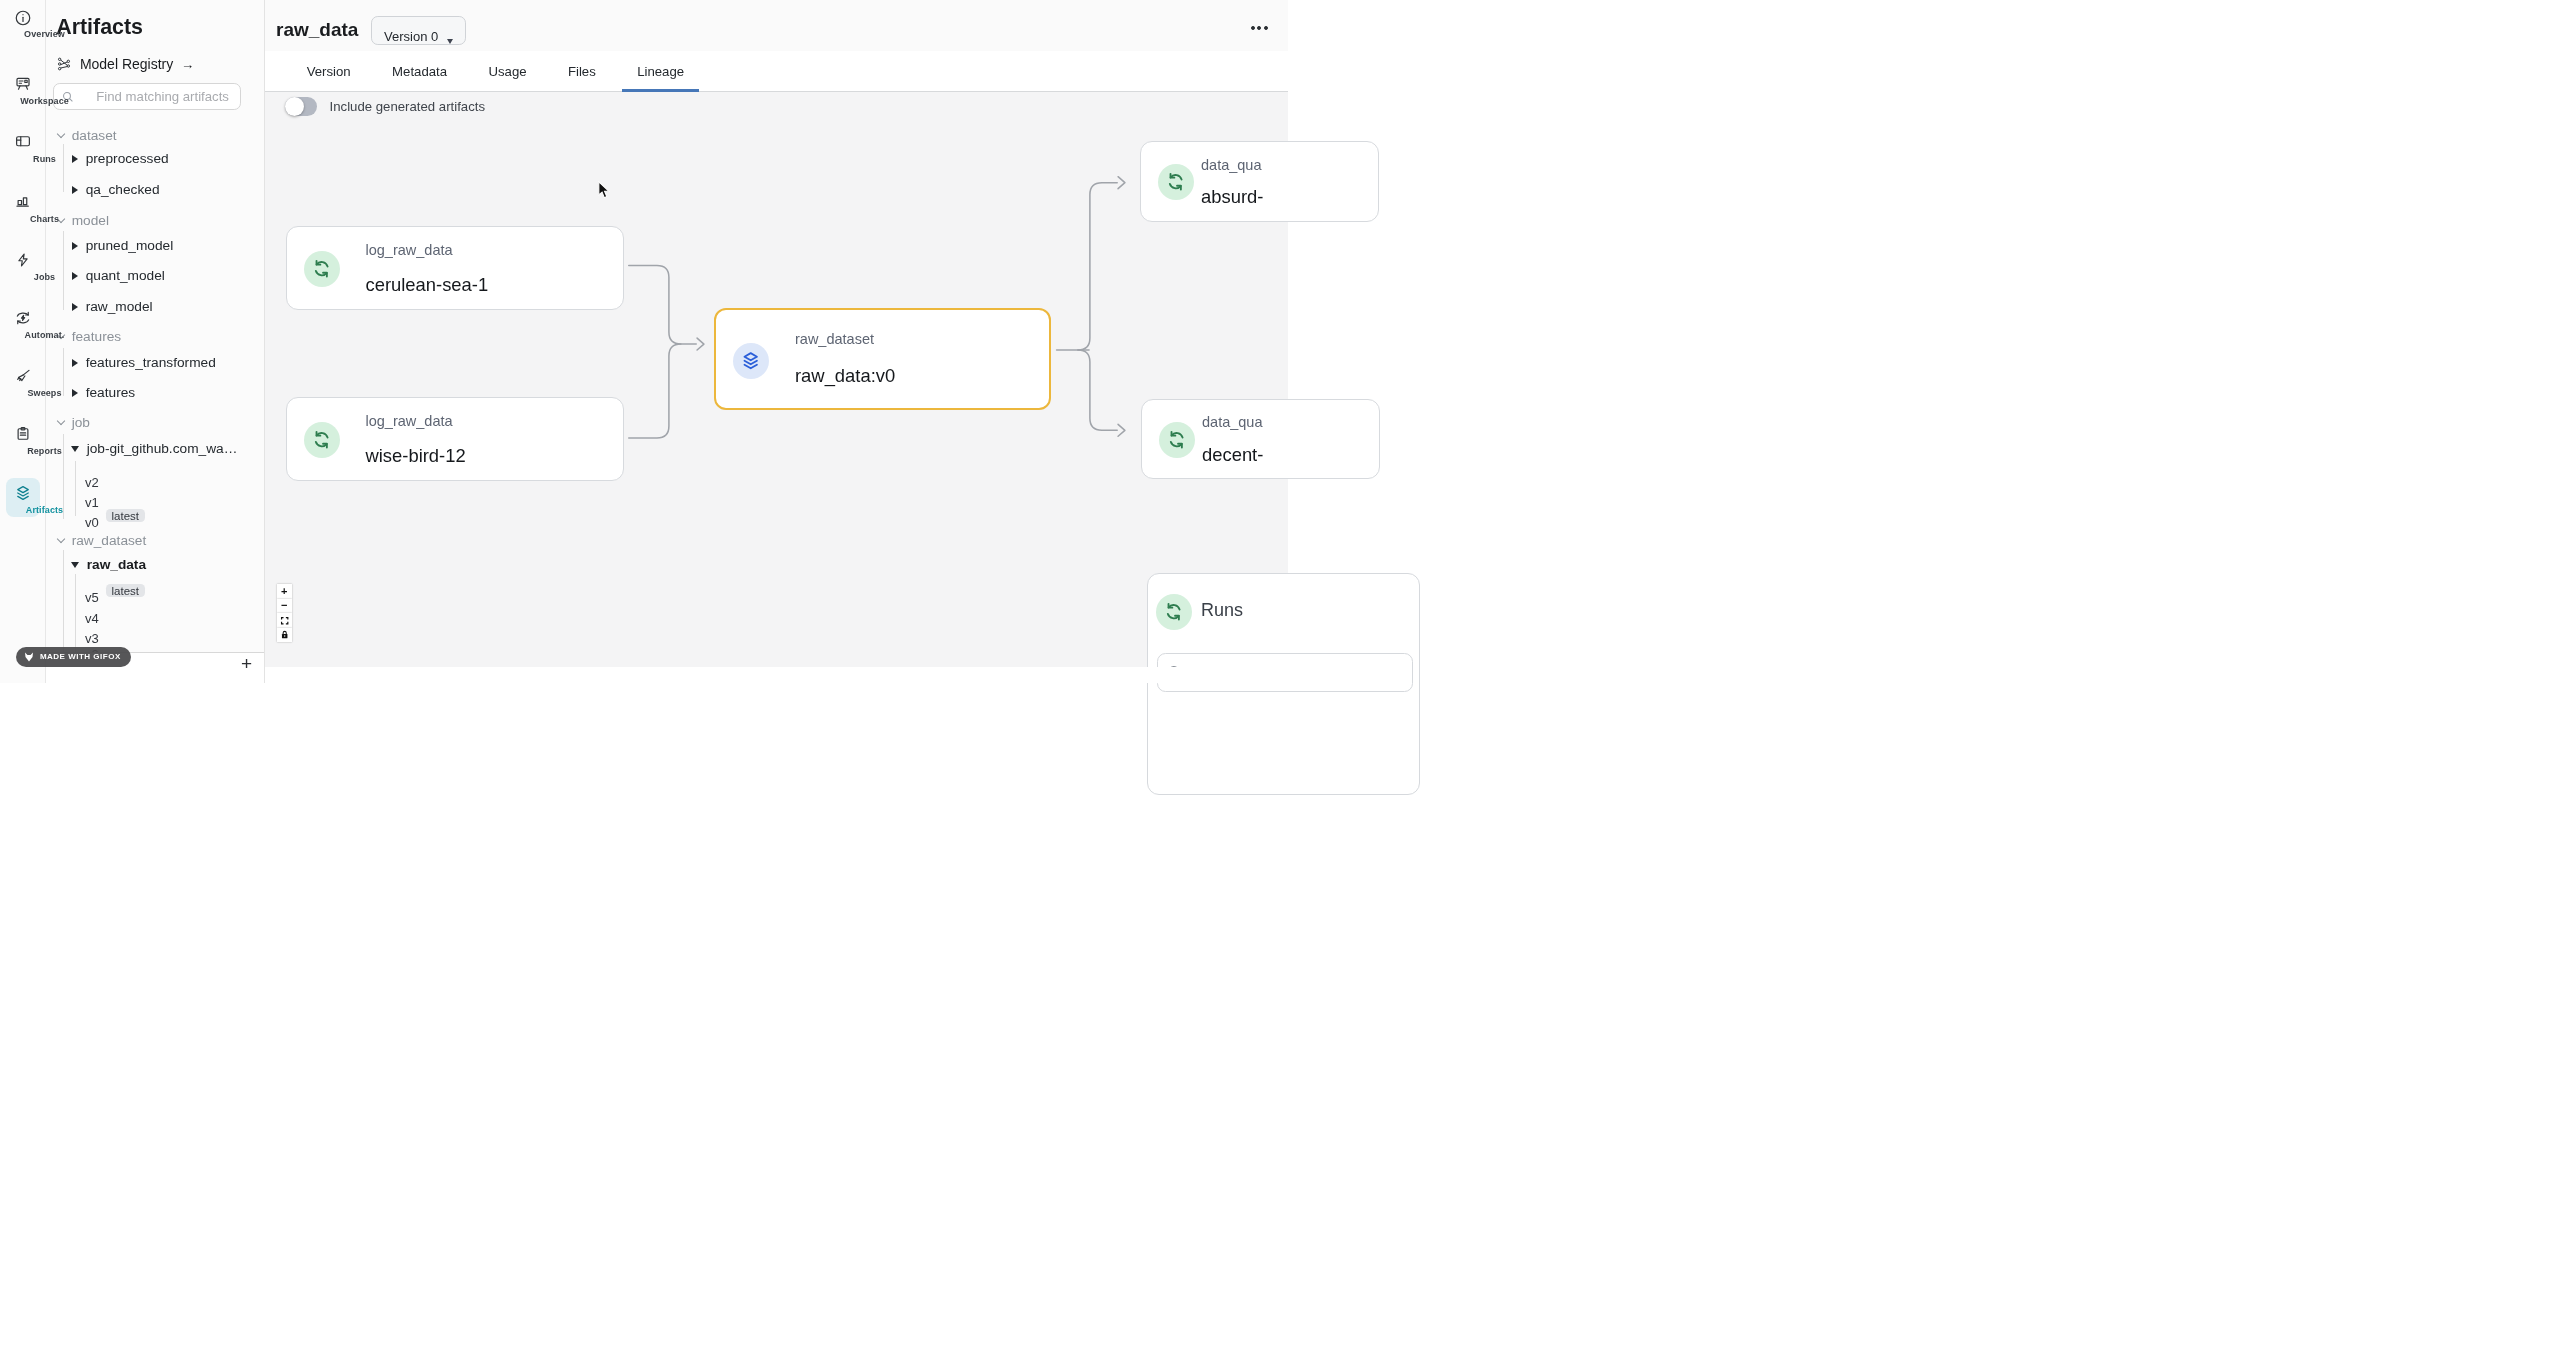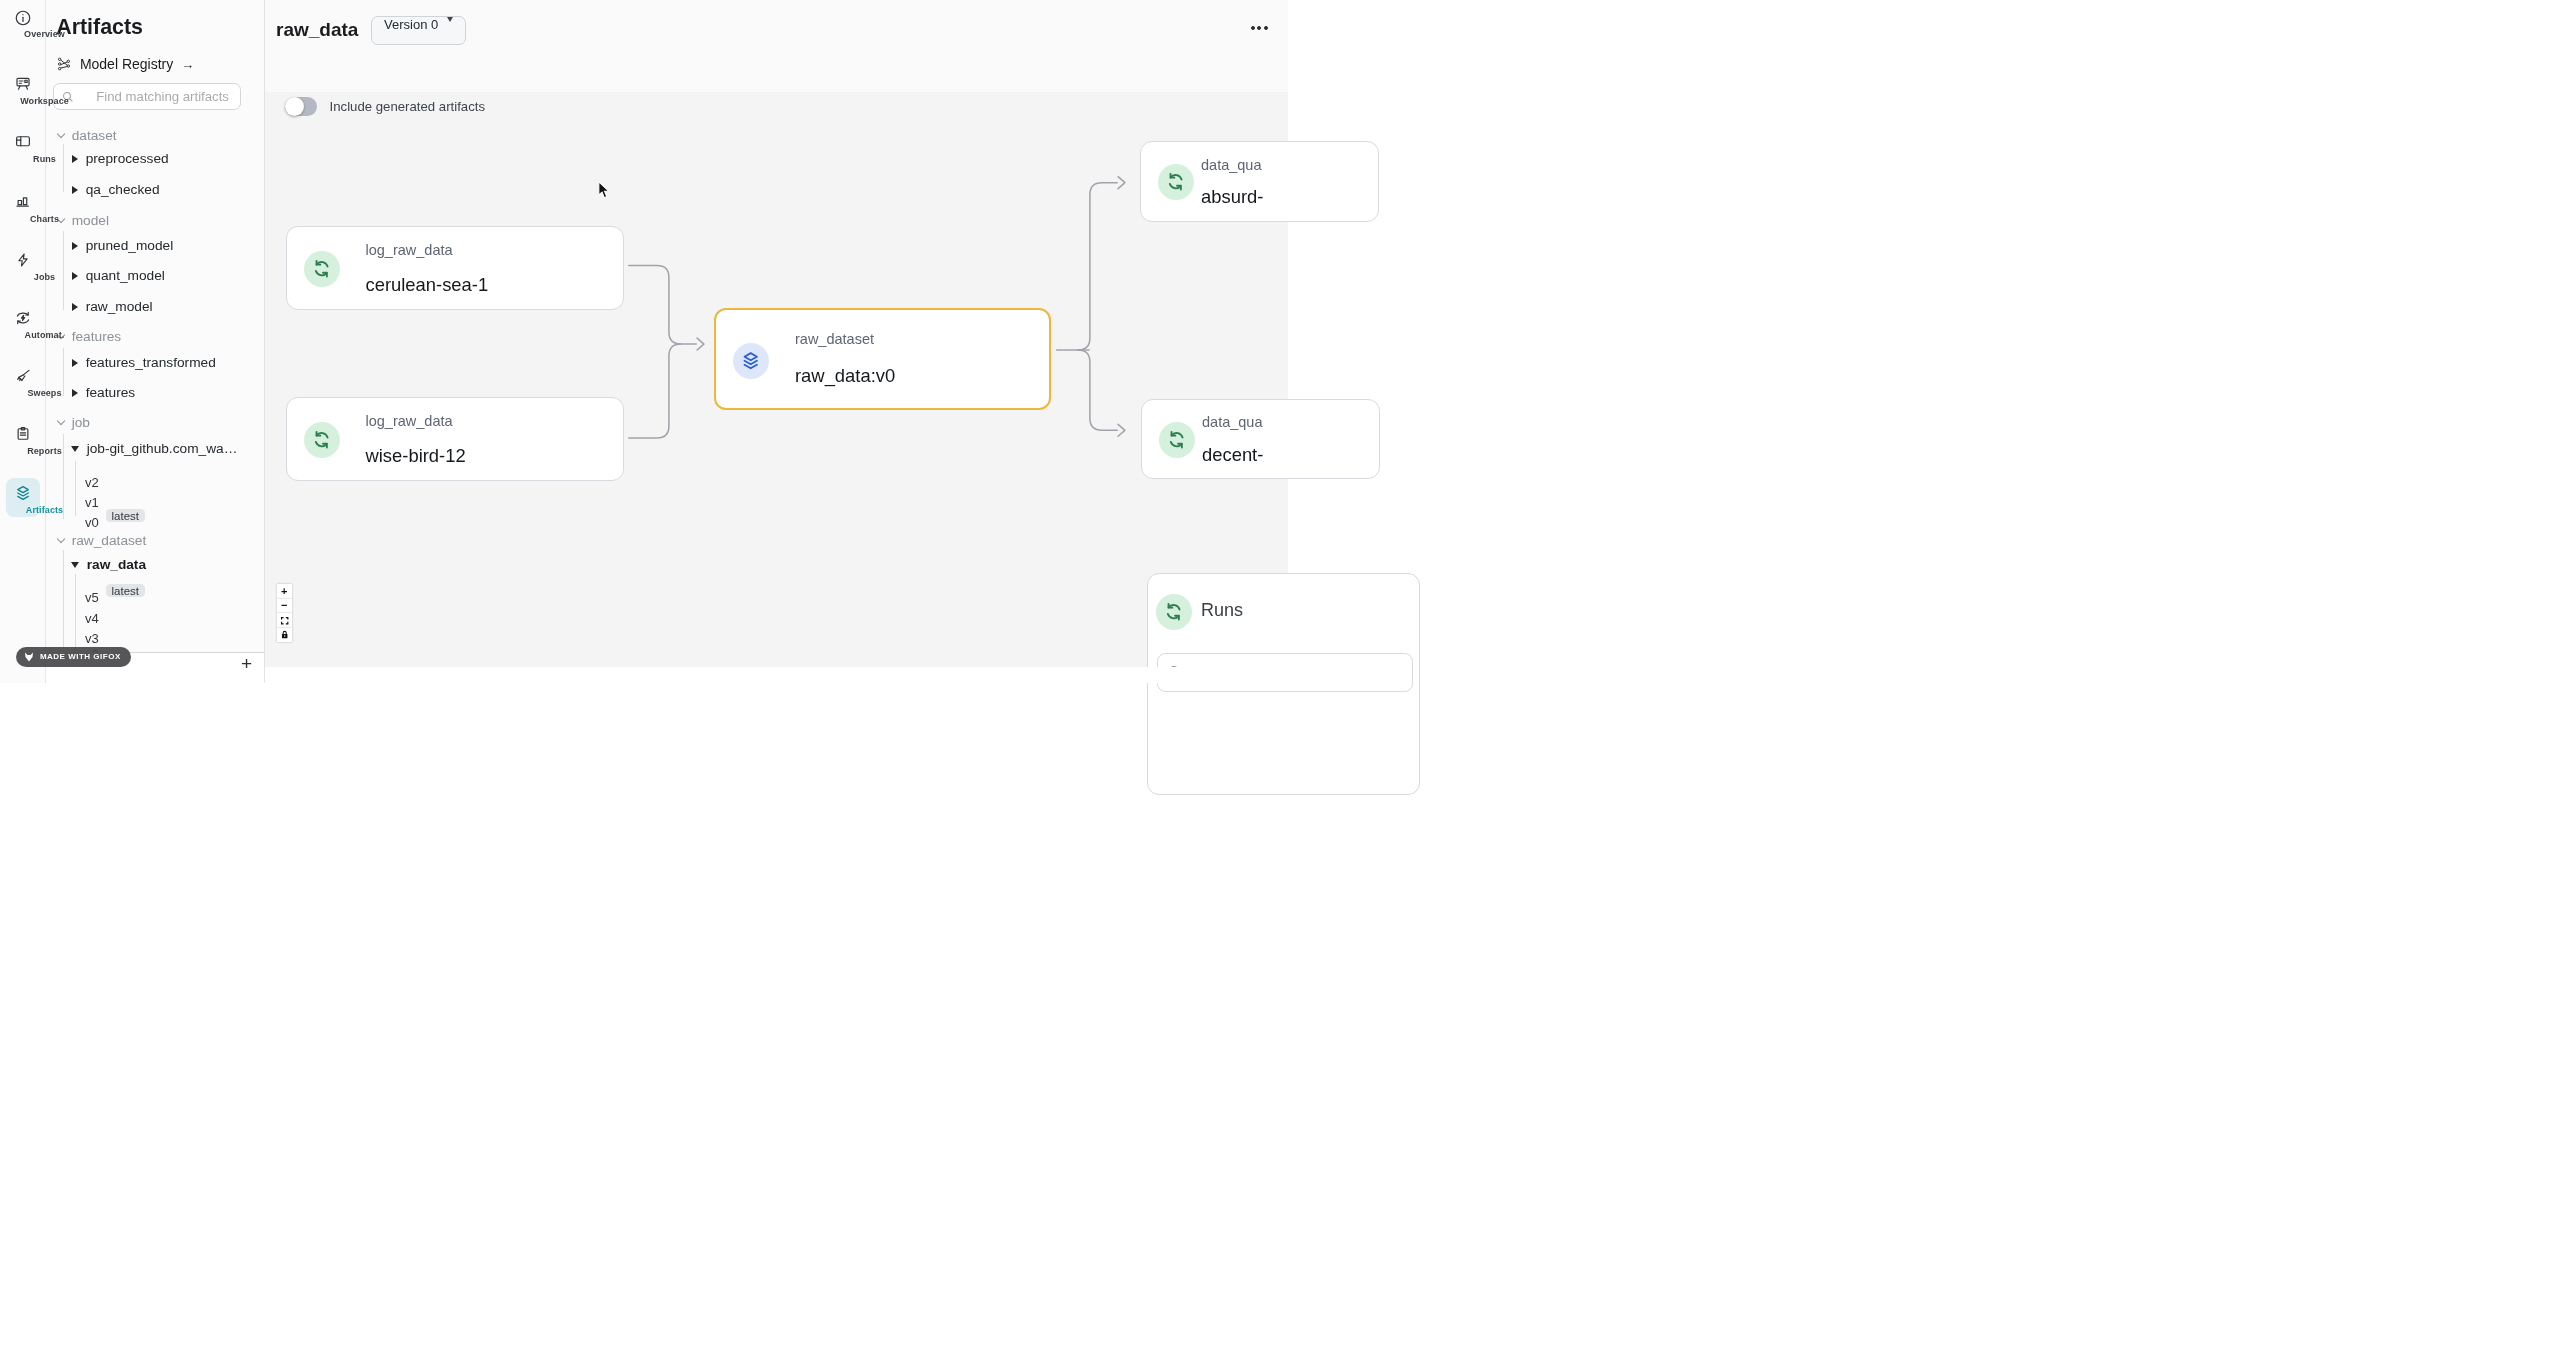--- a/index.html
+++ b/index.html
@@ -56,21 +56,21 @@
   #sb-divider { position:absolute; left:0; right:0; top:652px; height:0.9px; background:#d8d8d8; }
   #sb-bottom { position:absolute; left:0; right:0; top:653px; bottom:0; background:#fff; }
   #add-btn { position:absolute; right:12px; top:654px; font-size:19px; font-weight:300;
     color:#2c2f33; cursor:pointer; line-height:1; }
 
   
   #main { position:absolute; left:265px; top:0; width:1023px; height:683px; background:#fafafa; }
   #main-title { position:absolute; left:11px; top:19px; font-size:19px; font-weight:700; color:#1a1c1f; }
   #version-btn { position:absolute; left:106px; top:16px; height:29px; padding:0 12px;
     background:#f6f7f8; border:0.9px solid #d0d3d7; border-radius:6.8px; display:flex;
-    align-items:flex-start; gap:8.5px; cursor:pointer; font-size:13px; color:#24292e; }
+    align-items:flex-end; gap:8.5px; cursor:pointer; font-size:13px; color:#24292e; }
   #version-caret { width:0; height:0; border-top:5.1px solid #3f4450;
     border-left:3.8px solid transparent; border-right:3.8px solid transparent; }
   #more-btn { position:absolute; right:20.5px; top:26px; display:flex; gap:2.6px; cursor:pointer; }
   #more-btn i { width:3.8px; height:3.8px; border-radius:50%; background:#2b2f33; border:0.9px solid #2b2f33; }
 
   #tabbar { position:absolute; left:0; right:0; top:51px; height:41px; background:#fff;
     border-bottom:0.9px solid #d7d9db; display:flex; align-items:center; padding-left:40px; gap:38px; }
   .tab { font-size:13.2px; color:#24292e; cursor:pointer; position:relative;
     height:41px; display:flex; align-items:center; padding:0 1.7px; }
   .tab.active::after { content:""; position:absolute; left:-13px; right:-13px; bottom:0;
@@ -332,20 +332,27 @@
   <div id="version-btn">
     <span>Version 0</span>
     <span id="version-caret"></span>
   </div>
   <div id="more-btn">
     <i></i>
       <i></i>
       <i></i>
   </div>
 
+  <div id="tabbar">
+    <span class="tab">Version</span>
+    <span class="tab">Metadata</span>
+    <span class="tab">Usage</span>
+    <span class="tab">Files</span>
+    <span class="tab active">Lineage</span>
+  </div>
 
   <div id="canvas">
 
     <div id="toggle-row">
       <div id="toggle">
         <div id="toggle-knob"></div>
       </div>
       <span id="toggle-label">Include generated artifacts</span>
     </div>
 

